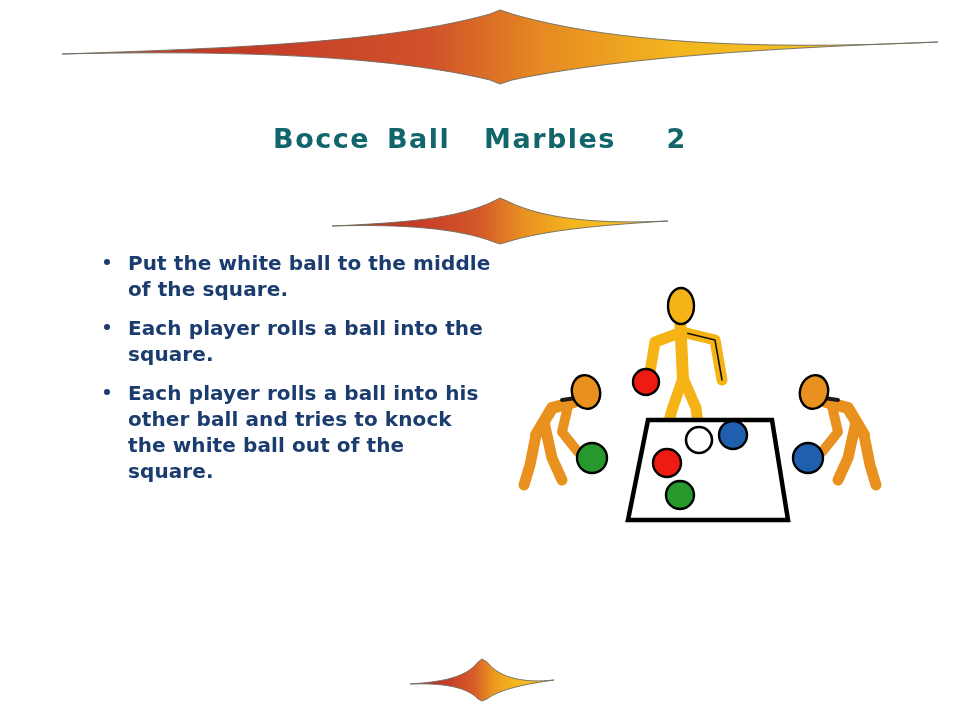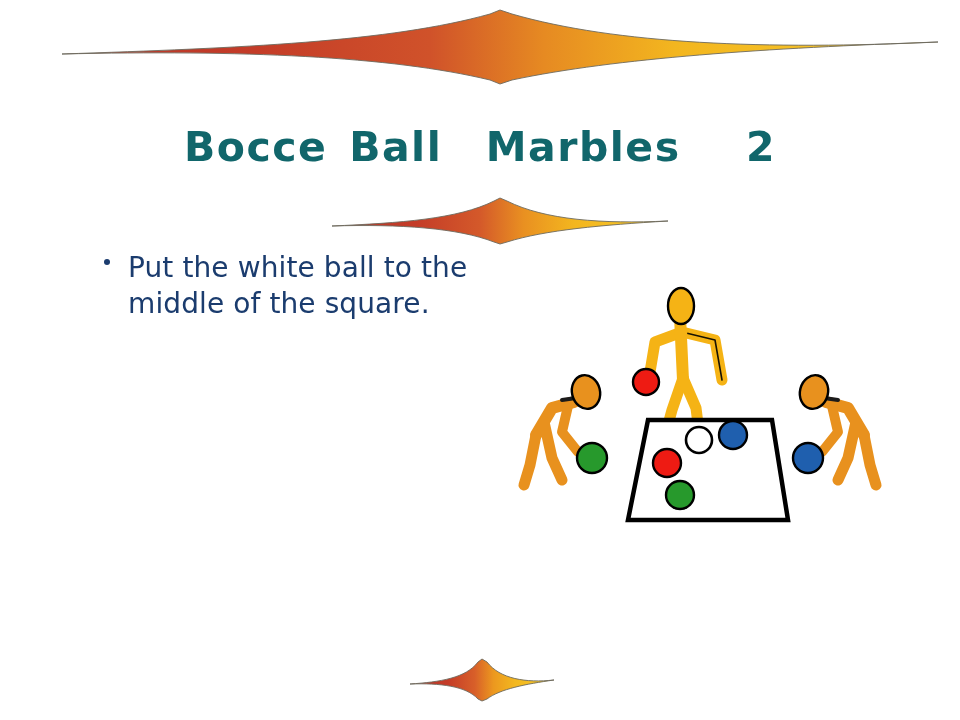--- a/index.html
+++ b/index.html
@@ -28,21 +28,21 @@
   #ornament-bottom { left: 408px; top: 658px; }
 
   
   #slide-title {
     position: absolute;
     left: 0;
     top: 123px;
     width: 960px;
     text-align: center;
     font-family: "DejaVu Sans", sans-serif;
-    font-size: 41px;
+    font-size: 27px;
     font-weight: bold;
     letter-spacing: 1.5px;
     word-spacing: 6px;
     color: #11666b;
     white-space: pre;
   }
 
   
   #bullet-list {
     position: absolute;
@@ -66,22 +66,22 @@
     display: block;
     width: 6px;
     height: 6px;
     border-radius: 50%;
     background: #1b3c6e;
     margin-left: 8px;
   }
   .bullet-text {
     flex: 1 1 auto;
     font-family: "DejaVu Sans", sans-serif;
-    font-size: 28px;
-    font-weight: normal;
+    font-size: 20px;
+    font-weight: bold;
     line-height: 1.30;
     color: #1b3c6e;
     letter-spacing: 0.1px;
   }
 
   
   #illustration {
     position: absolute;
     left: 500px;
     top: 280px;
@@ -131,21 +131,33 @@
 
   <div id="bullet-list">
 
     <div class="bullet-item">
       <span class="bullet-dot">
           <i></i>
         </span>
       <span class="bullet-text">Put the white ball to the middle of the square.</span>
     </div>
 
-
+    <div class="bullet-item">
+      <span class="bullet-dot">
+          <i></i>
+        </span>
+      <span class="bullet-text">Each player rolls a ball into the square.</span>
+    </div>
+
+    <div class="bullet-item">
+      <span class="bullet-dot">
+          <i></i>
+        </span>
+      <span class="bullet-text">Each player rolls a ball into his other ball and tries to knock the white ball out of the square.</span>
+    </div>
 
 
   </div>
 
   <div id="illustration">
     <svg width="400" height="260" viewBox="0 0 400 260">
 
       <g>
 
         <path d="M 182,52 L 215,60 L 222,100" fill="none" stroke="#f5b315" stroke-width="11" stroke-linecap="round" stroke-linejoin="round"></path>

